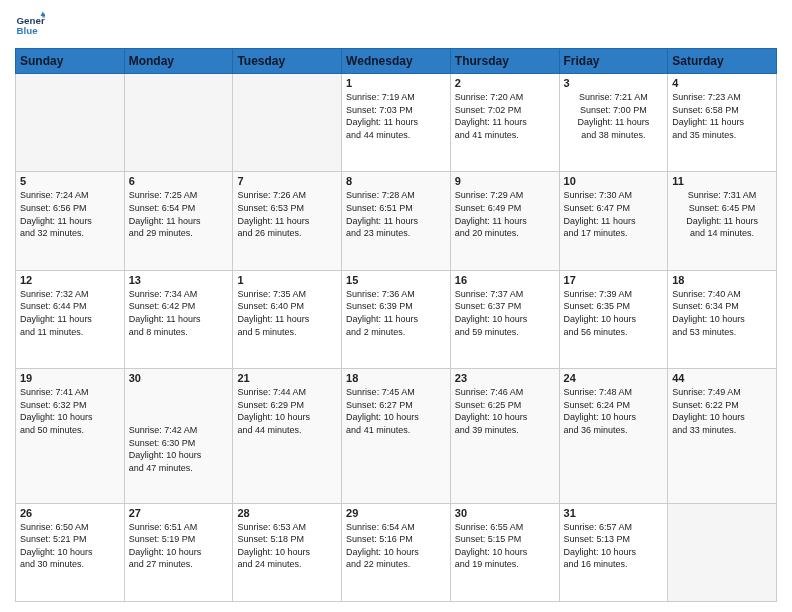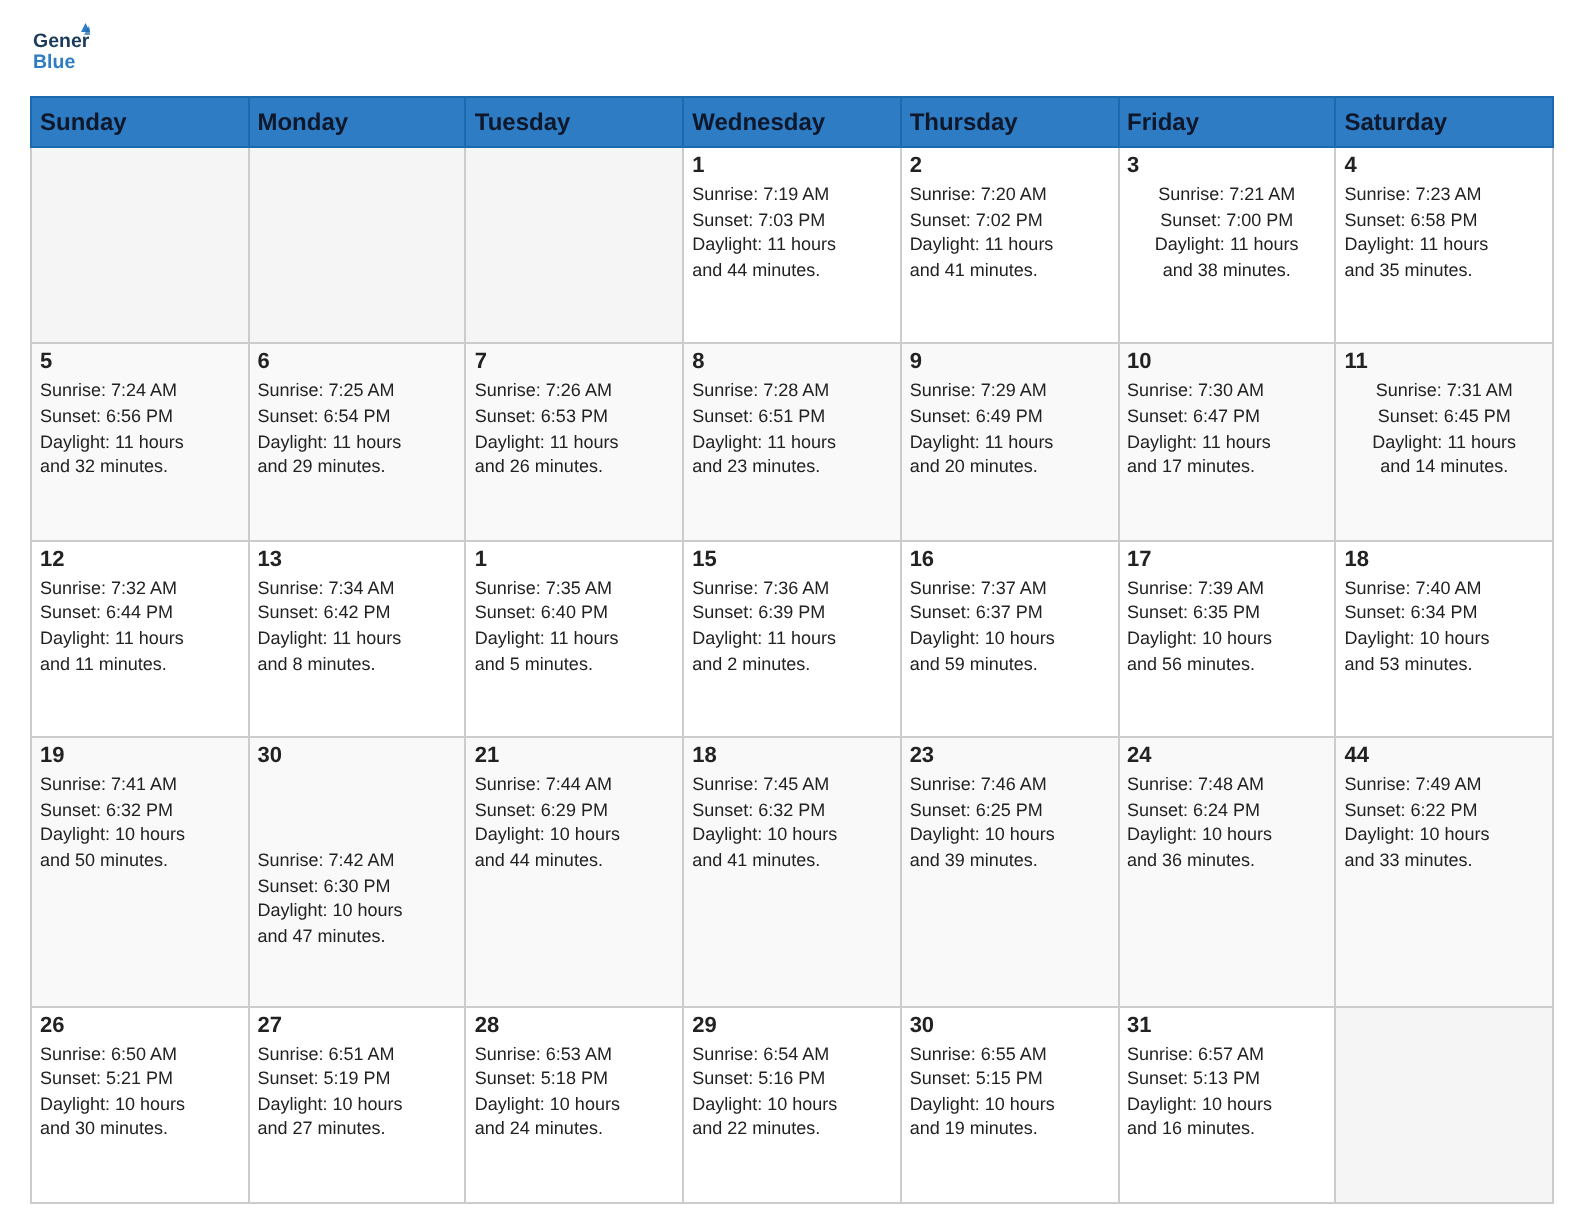--- a/index.html
+++ b/index.html
@@ -272,21 +272,21 @@
           <td>
             <span class="day-number">21</span>
             <div class="day-info" style="white-space: pre-line;">Sunrise: 7:44 AM
 Sunset: 6:29 PM
 Daylight: 10 hours
 and 44 minutes.</div>
           </td>
           <td>
             <span class="day-number">18</span>
             <div class="day-info" style="white-space: pre-line;">Sunrise: 7:45 AM
-Sunset: 6:32 PM
+Sunset: 6:27 PM
 Daylight: 10 hours
 and 41 minutes.</div>
           </td>
           <td>
             <span class="day-number">23</span>
             <div class="day-info" style="white-space: pre-line;">Sunrise: 7:46 AM
 Sunset: 6:25 PM
 Daylight: 10 hours
 and 39 minutes.</div>
           </td>

